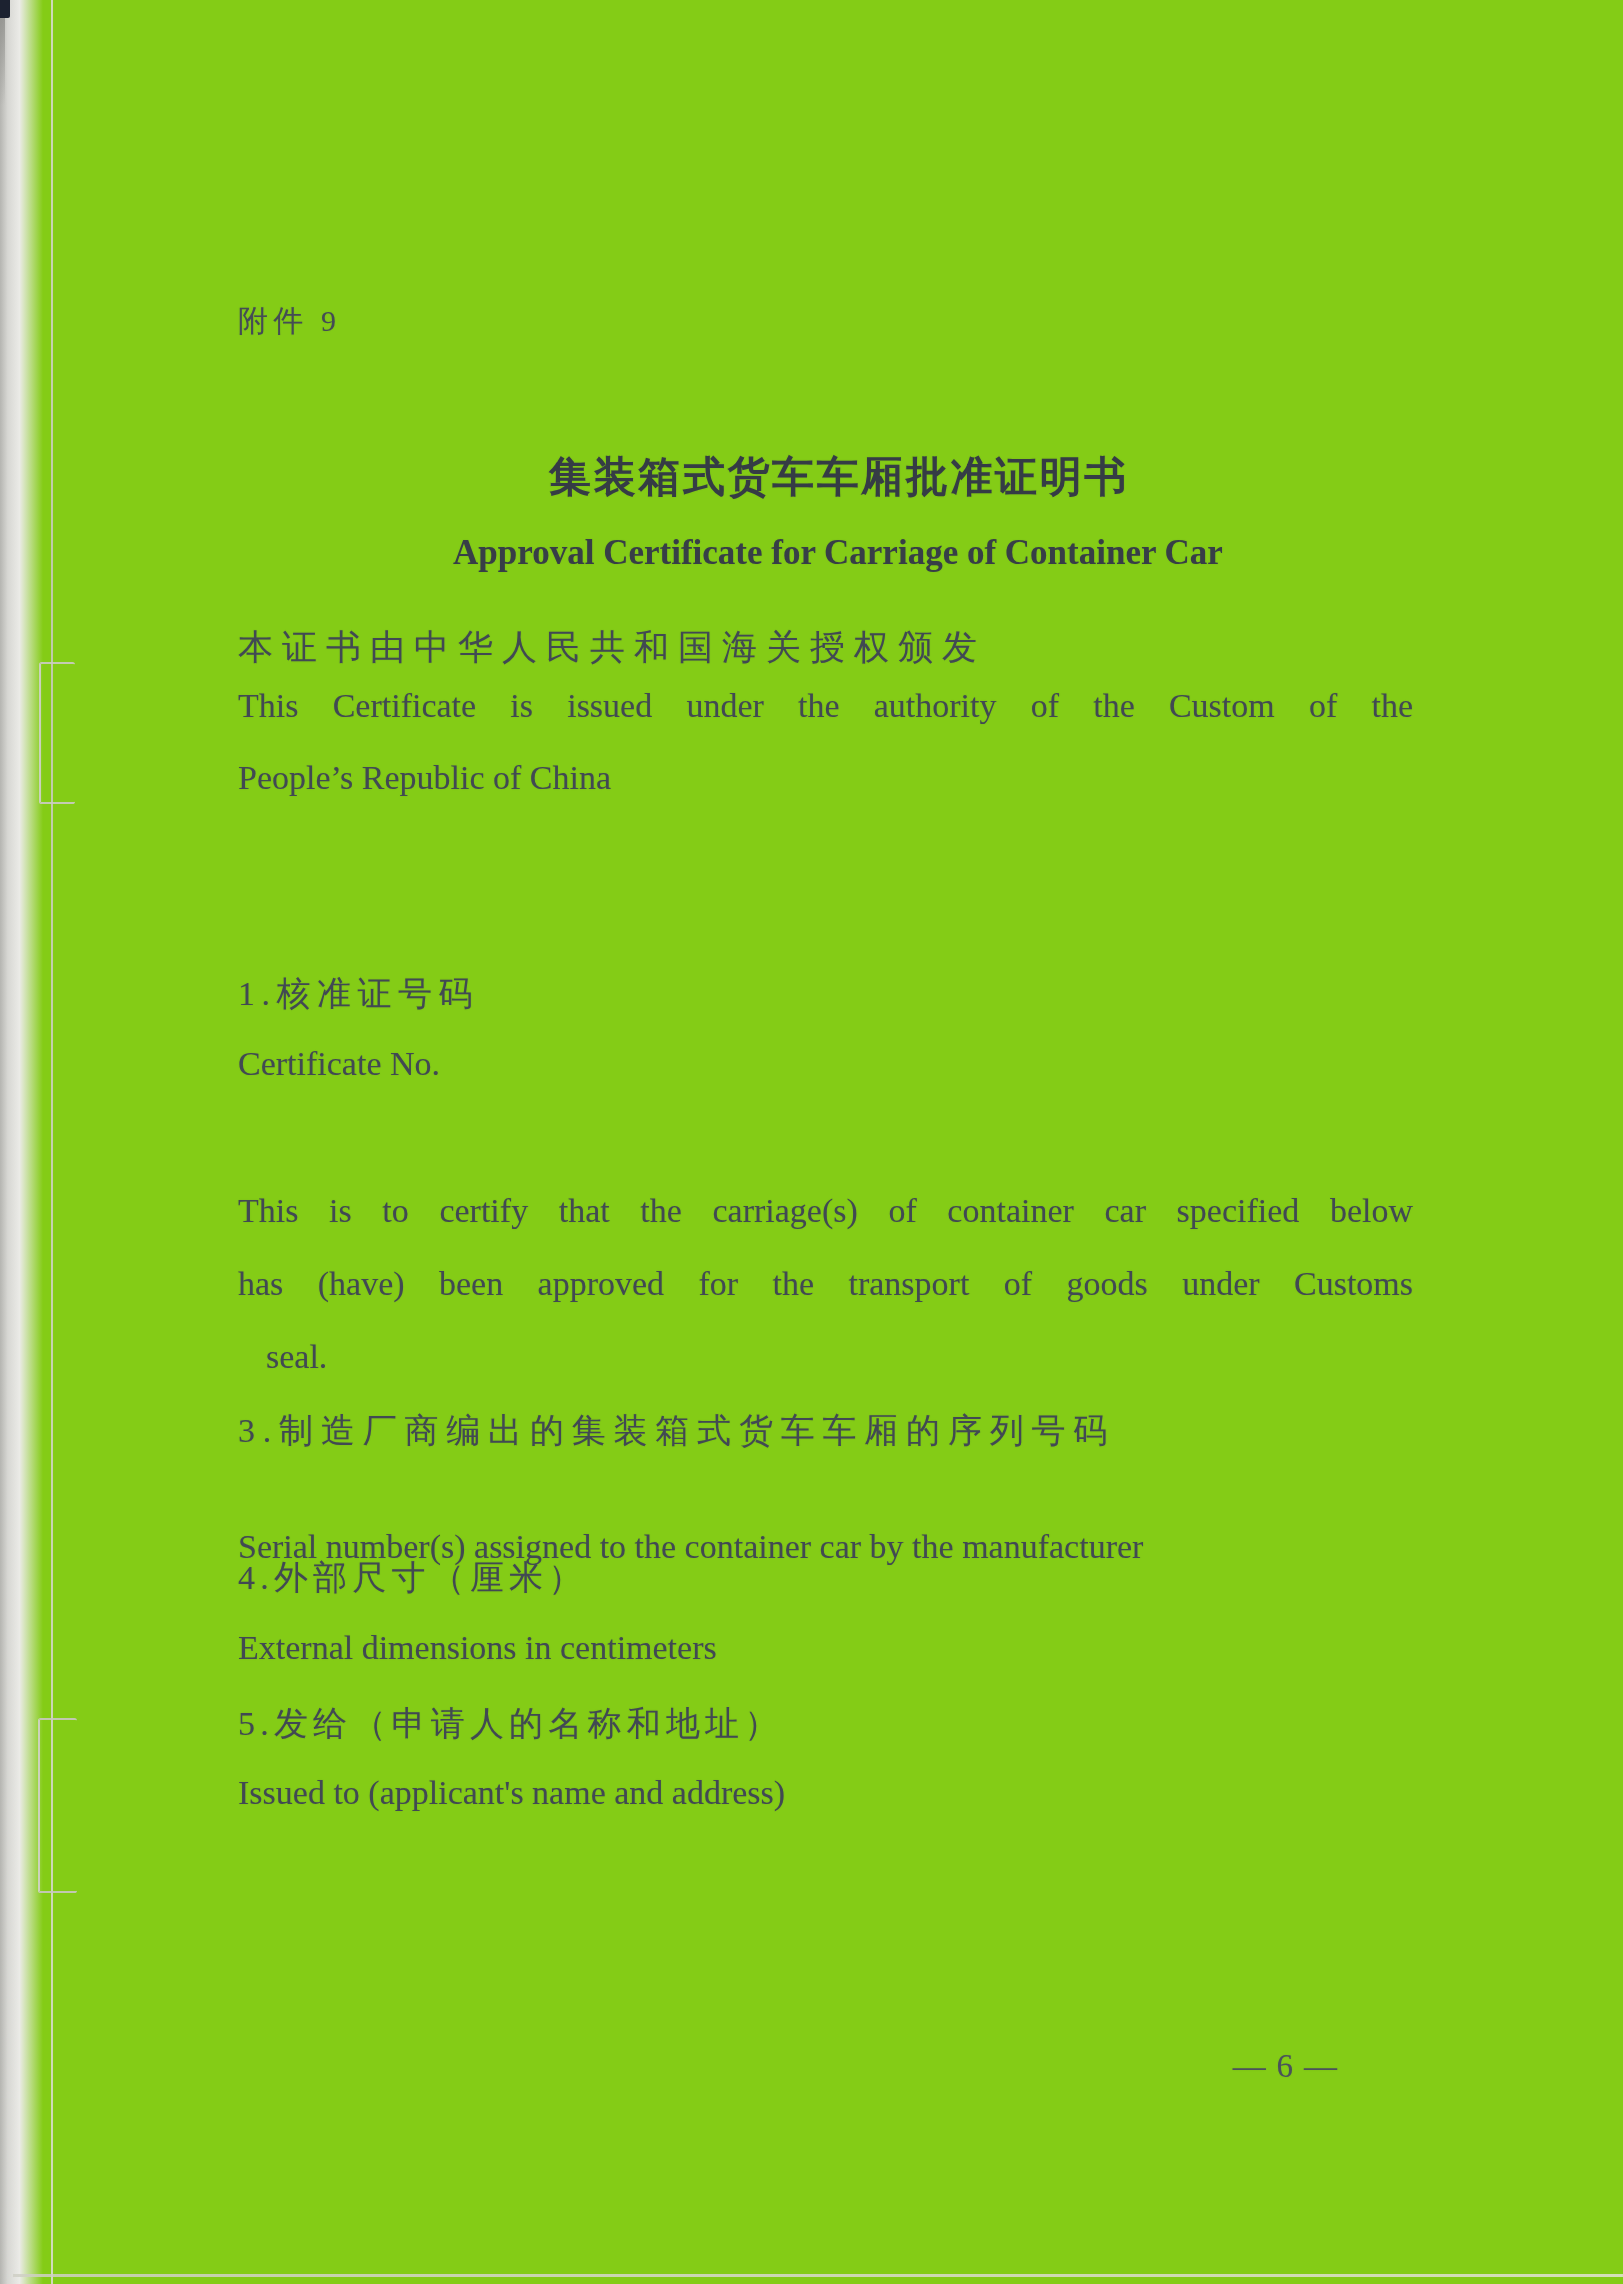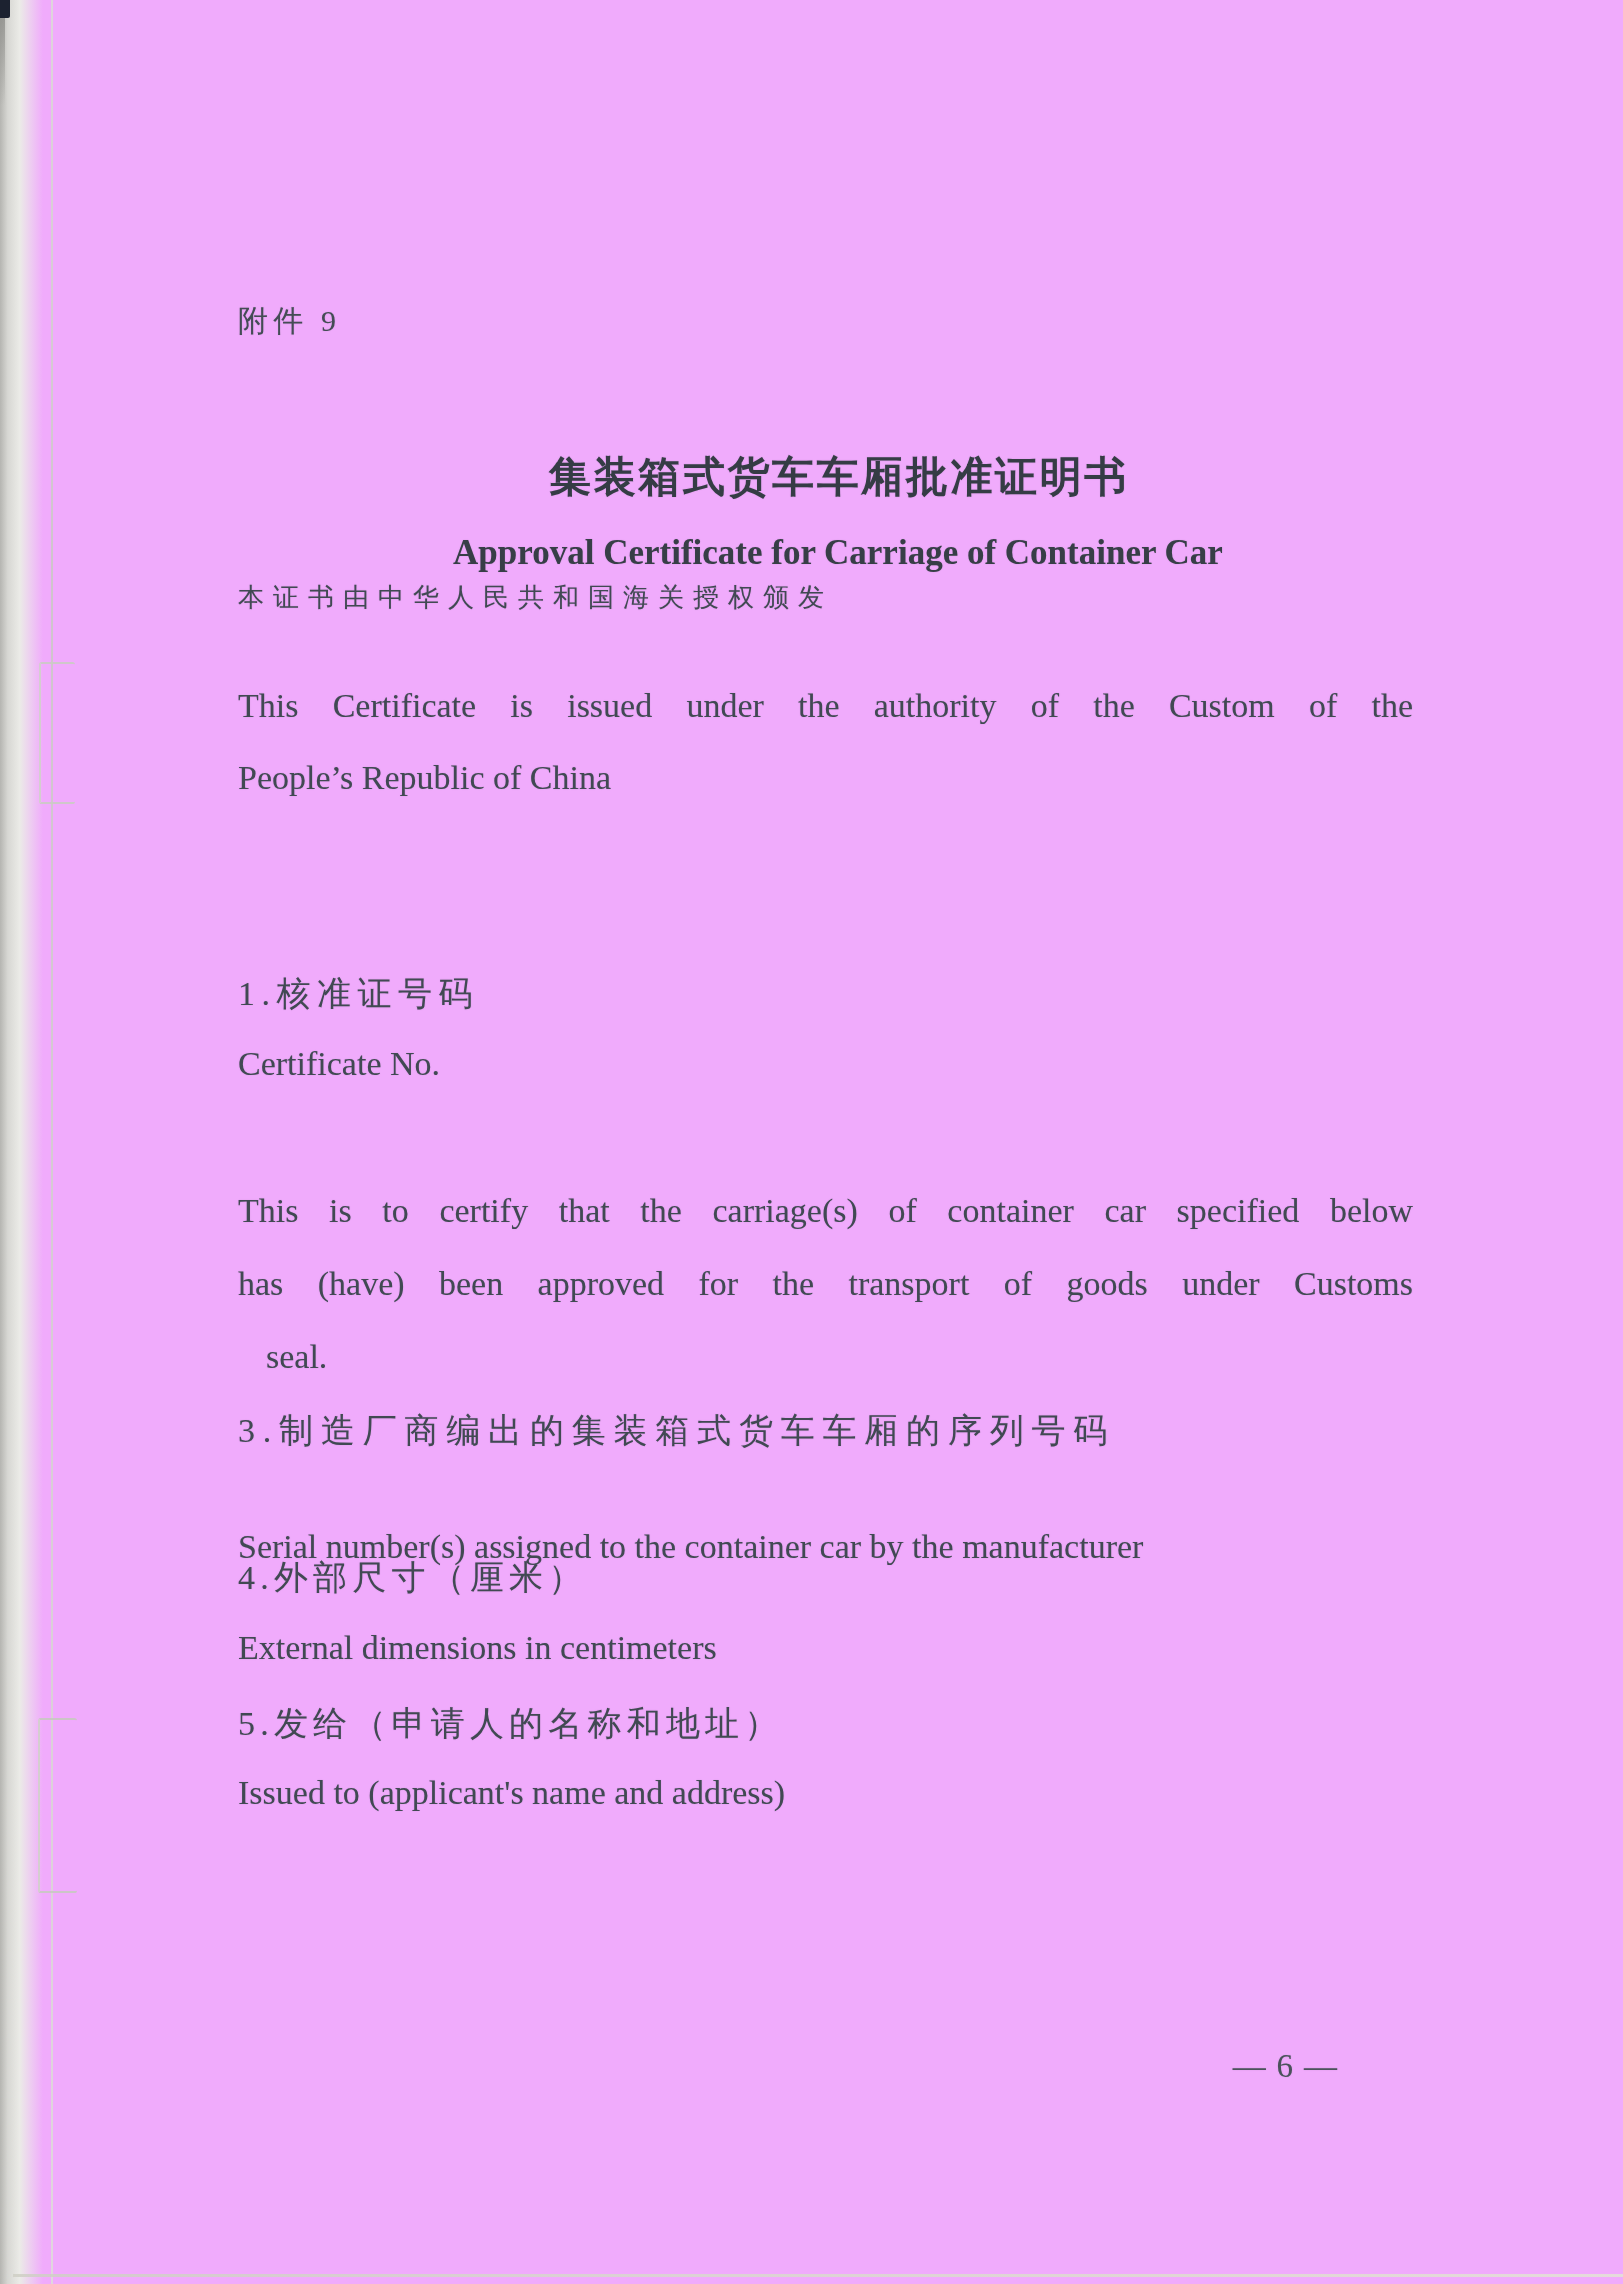--- a/index.html
+++ b/index.html
@@ -1,19 +1,19 @@
 <!DOCTYPE html>
 <html style="font-size:10.4px"><head>
 <meta charset="utf-8">
 <style>
   html,body{margin:0;padding:0;background:#eceae6;}
   .page{
     position:relative;
     width:1624px;height:2284px;
-    background:#f0abfc;
+    background:#84cc16;
     overflow:hidden;
     font-family:"Liberation Serif","DejaVu Serif",serif;
     color:#414953;
   }
   .line{
     position:absolute;
     left:238px;
     white-space:nowrap;
     text-shadow:0 0 1.3px rgba(65,73,83,.22);
   }
@@ -24,21 +24,21 @@
     text-align-last:justify;
   }
   .zh{font-size:34px;}
   .en{font-size:34px;}
 
   .l-attachment{top:301px;font-size:30px;letter-spacing:5.2px;color:#444c55;}
   .l-title-zh{top:449px;width:1175px;text-align:center;text-indent:27px;
               font-size:42px;font-weight:700;letter-spacing:2.6px;color:#353c45;}
   .l-title-en{top:533px;width:1175px;text-align:center;text-indent:25px;
               font-size:35px;font-weight:700;color:#373e47;}
-  .l-issuer-zh{top:580px;font-size:26px;letter-spacing:9px;}
+  .l-issuer-zh{top:624px;font-size:35px;letter-spacing:9px;}
   .l-issuer-en-1{top:687px;}
   .l-issuer-en-2{top:759px;}
 
   .l-item1-zh{top:971px;letter-spacing:6.5px;}
   .l-item1-en{top:1045px;}
   .l-item2-zh{top:1118px;letter-spacing:2.6px;}
   .l-item2-en-1{top:1192px;}
   .l-item2-en-2{top:1265px;}
   .l-item2-en-3{top:1338px;margin-left:28px;}
   .l-item3-zh{top:1408px;letter-spacing:7.8px;}

